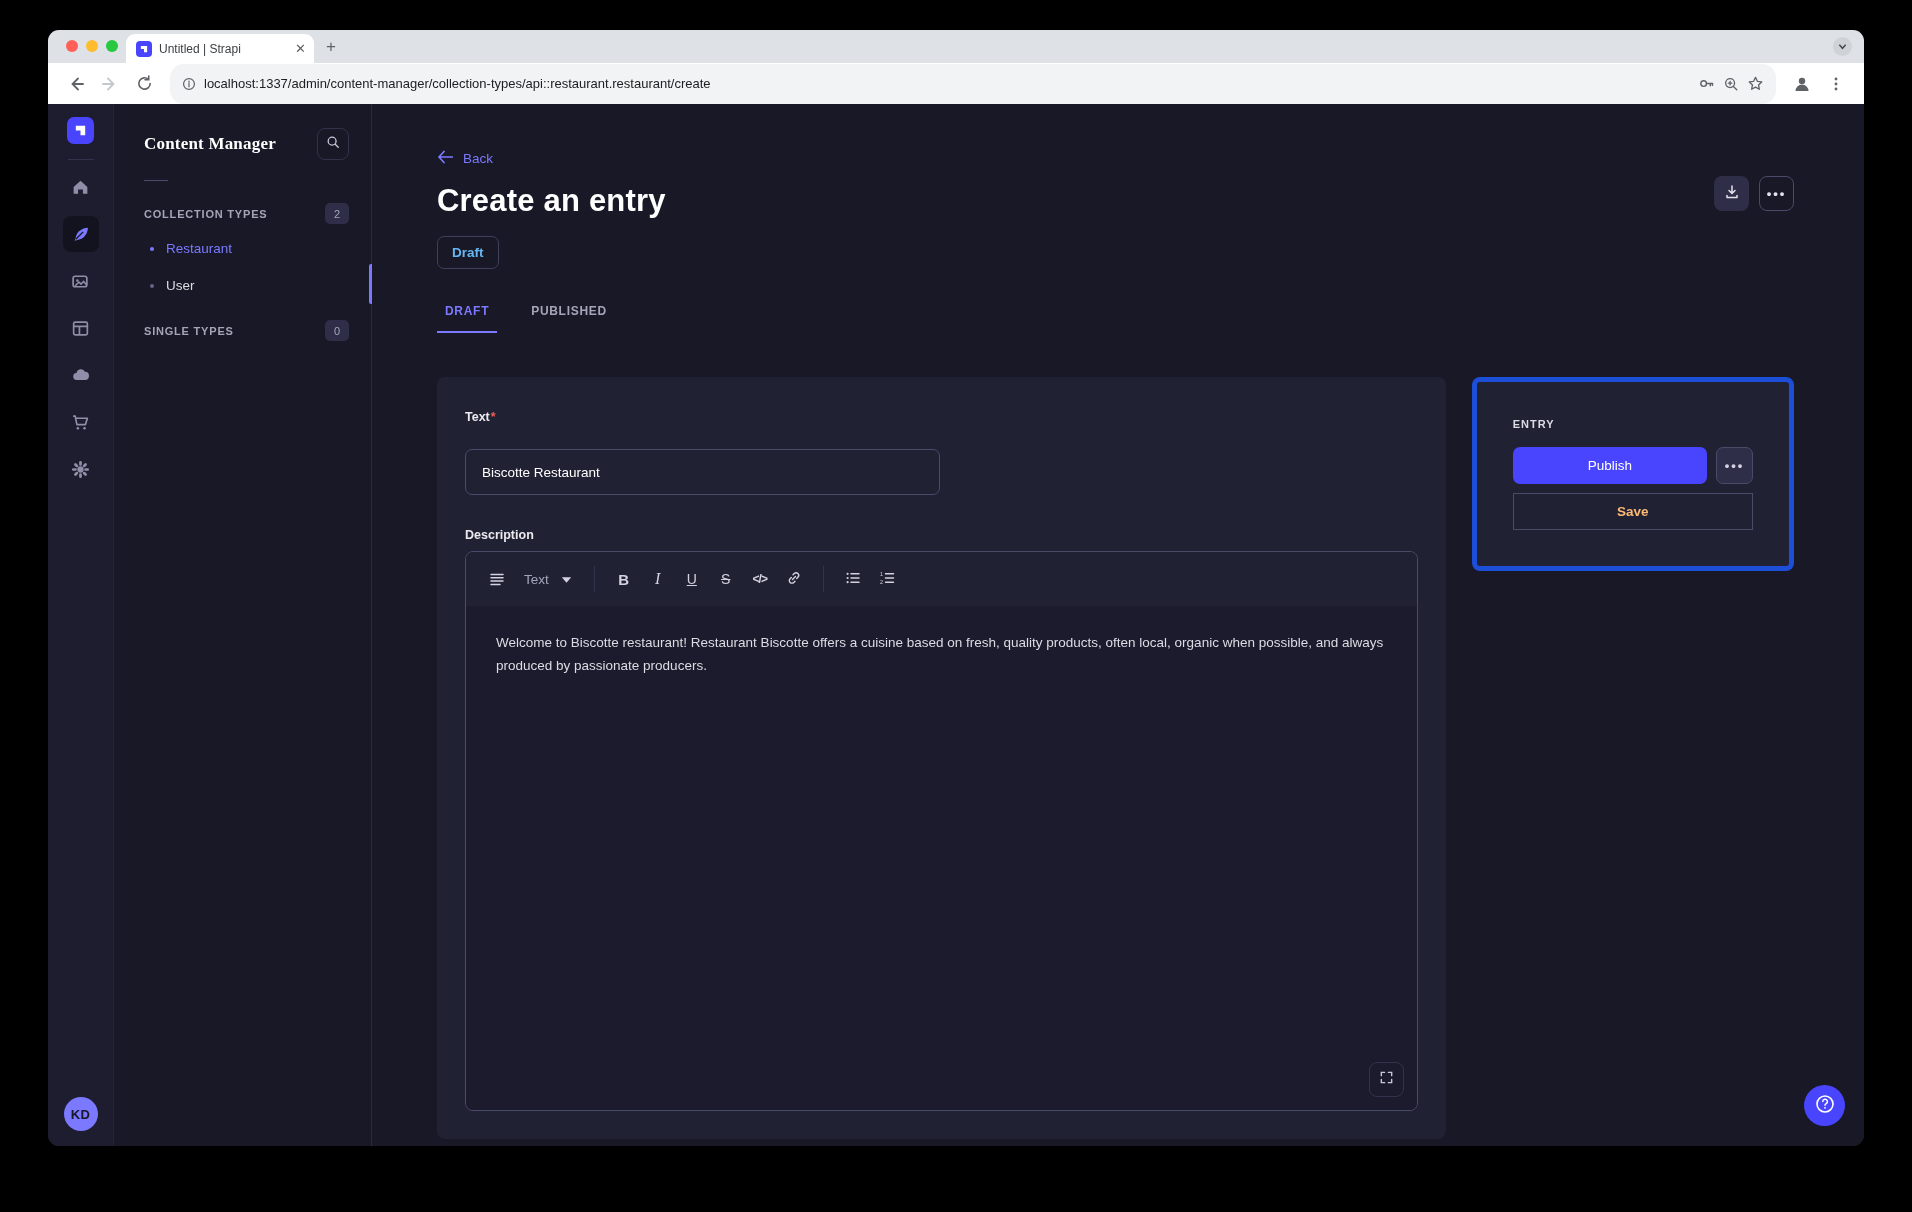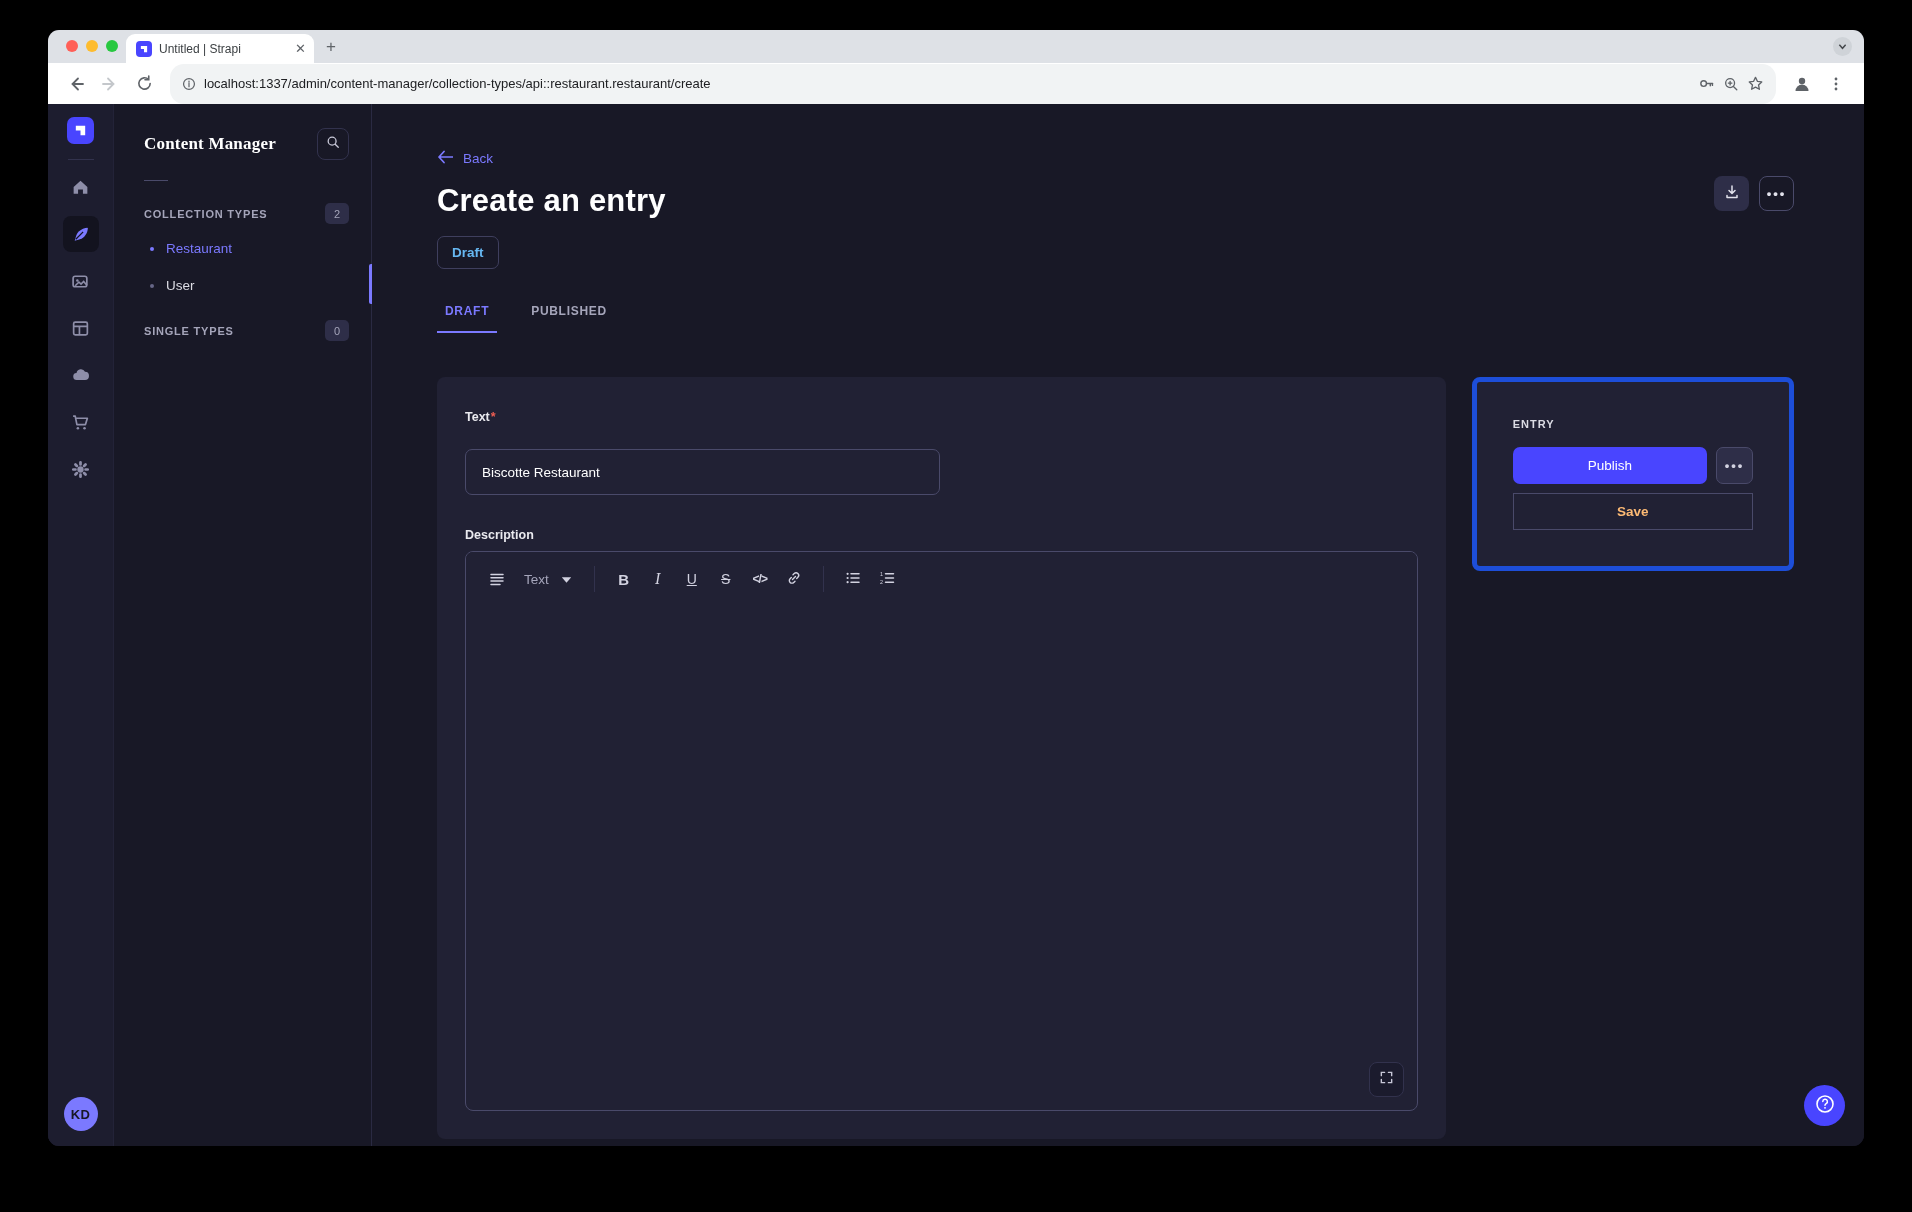--- a/index.html
+++ b/index.html
@@ -384,20 +384,21 @@
               <div class="ed-btn">
                 <span>
                   <svg width="16" height="16" viewBox="0 0 16 16">
                       <text x="1" y="5.6" font-size="5.4" fill="currentColor" font-family="Liberation Sans">1</text>
                       <text x="1" y="13.6" font-size="5.4" fill="currentColor" font-family="Liberation Sans">2</text>
                       <path d="M6.5 3.8h8M6.5 8h8M6.5 12.2h8" stroke="currentColor" stroke-width="1.5" stroke-linecap="round"></path>
                     </svg>
                 </span>
               </div>
             </div>
+            <div class="ed-content">Welcome to Biscotte restaurant! Restaurant Biscotte offers a cuisine based on fresh, quality products, often local, organic when possible, and always produced by passionate producers.</div>
             <div class="expand-btn">
               <span>
                 <svg width="15" height="15" viewBox="0 0 16 16">
                     <path d="M2.5 6V2.5H6M10 2.5h3.5V6M13.5 10v3.5H10M6 13.5H2.5V10" fill="none" stroke="currentColor" stroke-width="1.5" stroke-linecap="round"></path>
                   </svg>
               </span>
             </div>
           </div>
         </div>
 

